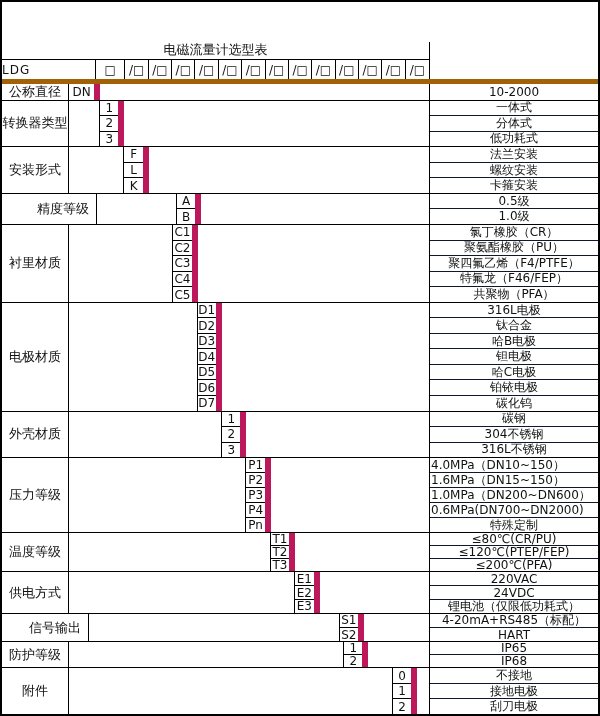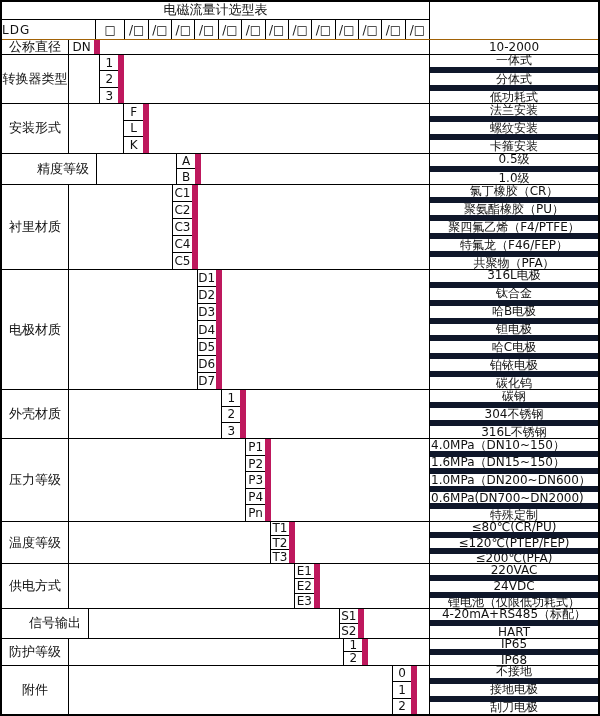--- a/index.html
+++ b/index.html
@@ -3,41 +3,41 @@
 <meta charset="utf-8">
 <style>
   html,body{margin:0;padding:0;background:#ffffff;}
   body{font-family:"DejaVu Sans","Liberation Sans",sans-serif;color:#111111;}
   .table{
     width:600px;height:716px;box-sizing:border-box;
     border:2px solid #000;background:#fff;
     display:flex;flex-direction:column;
   }
   
-  .header-row{display:flex;height:37px;border-bottom:1px solid #a16207;flex:0 0 auto;}
+  .header-row{display:flex;height:37px;border-bottom:5px solid #a16207;flex:0 0 auto;margin-top:40px;}
   .header-left{width:427px;flex:0 0 auto;border-right:1px solid #000;display:flex;flex-direction:column;}
   .title-row{height:17px;border-bottom:1px solid #000;text-align:center;font-size:13px;line-height:16px;}
   .ldg-row{flex:1;display:flex;align-items:stretch;}
   .ldg-prefix{width:98px;box-sizing:border-box;border-right:1px solid #000;display:flex;align-items:center;padding-left:0;font-size:12px;letter-spacing:1px;}
   .slot{width:24.4px;box-sizing:border-box;border-right:1px solid #000;display:flex;align-items:center;justify-content:center;font-size:12px;overflow:hidden;}
   .slot.dn-slot{width:31px;}
   .ldg-row .slot:last-child{border-right:none;}
   .header-right{flex:1;display:flex;align-items:center;justify-content:center;font-size:13px;}
   
   .block{display:flex;align-items:stretch;border-bottom:1px solid #000;min-height:0;}
   .block:last-child{border-bottom:none;}
   .label-cell{width:67px;flex:0 0 auto;box-sizing:border-box;border-right:1px solid #000;display:flex;align-items:center;justify-content:center;font-size:13px;text-align:center;}
   .lspacer{flex:0 0 auto;box-sizing:border-box;border-right:1px solid #000;}
   .codes{width:24.4px;flex:0 0 auto;box-sizing:border-box;border-right:6px solid #be185d;display:flex;flex-direction:column;}
   .codes.dn-width{width:31px;}
   .code-cell{flex:1;border-bottom:1px solid #000;display:flex;align-items:center;justify-content:center;font-size:12px;min-height:0;overflow:hidden;}
   .code-cell:last-child{border-bottom:none;}
   .rspacer{flex:1 1 auto;box-sizing:border-box;border-right:1px solid #000;min-width:0;}
   .descs{width:168px;flex:0 0 auto;display:flex;flex-direction:column;}
-  .desc-cell{flex:1;border-bottom:6px solid #0f172a;display:flex;align-items:center;justify-content:center;font-size:12px;min-height:0;white-space:nowrap;overflow:hidden;}
+  .desc-cell{flex:1;border-bottom:1px solid #0f172a;display:flex;align-items:center;justify-content:center;font-size:12px;min-height:0;white-space:nowrap;overflow:hidden;}
   .desc-cell:last-child{border-bottom:none;}
   .desc-cell.left{justify-content:flex-start;padding-left:1px;}
 </style>
 </head>
 <body>
 
 <div class="table">
 
   <div class="header-row">
     <div class="header-left">

